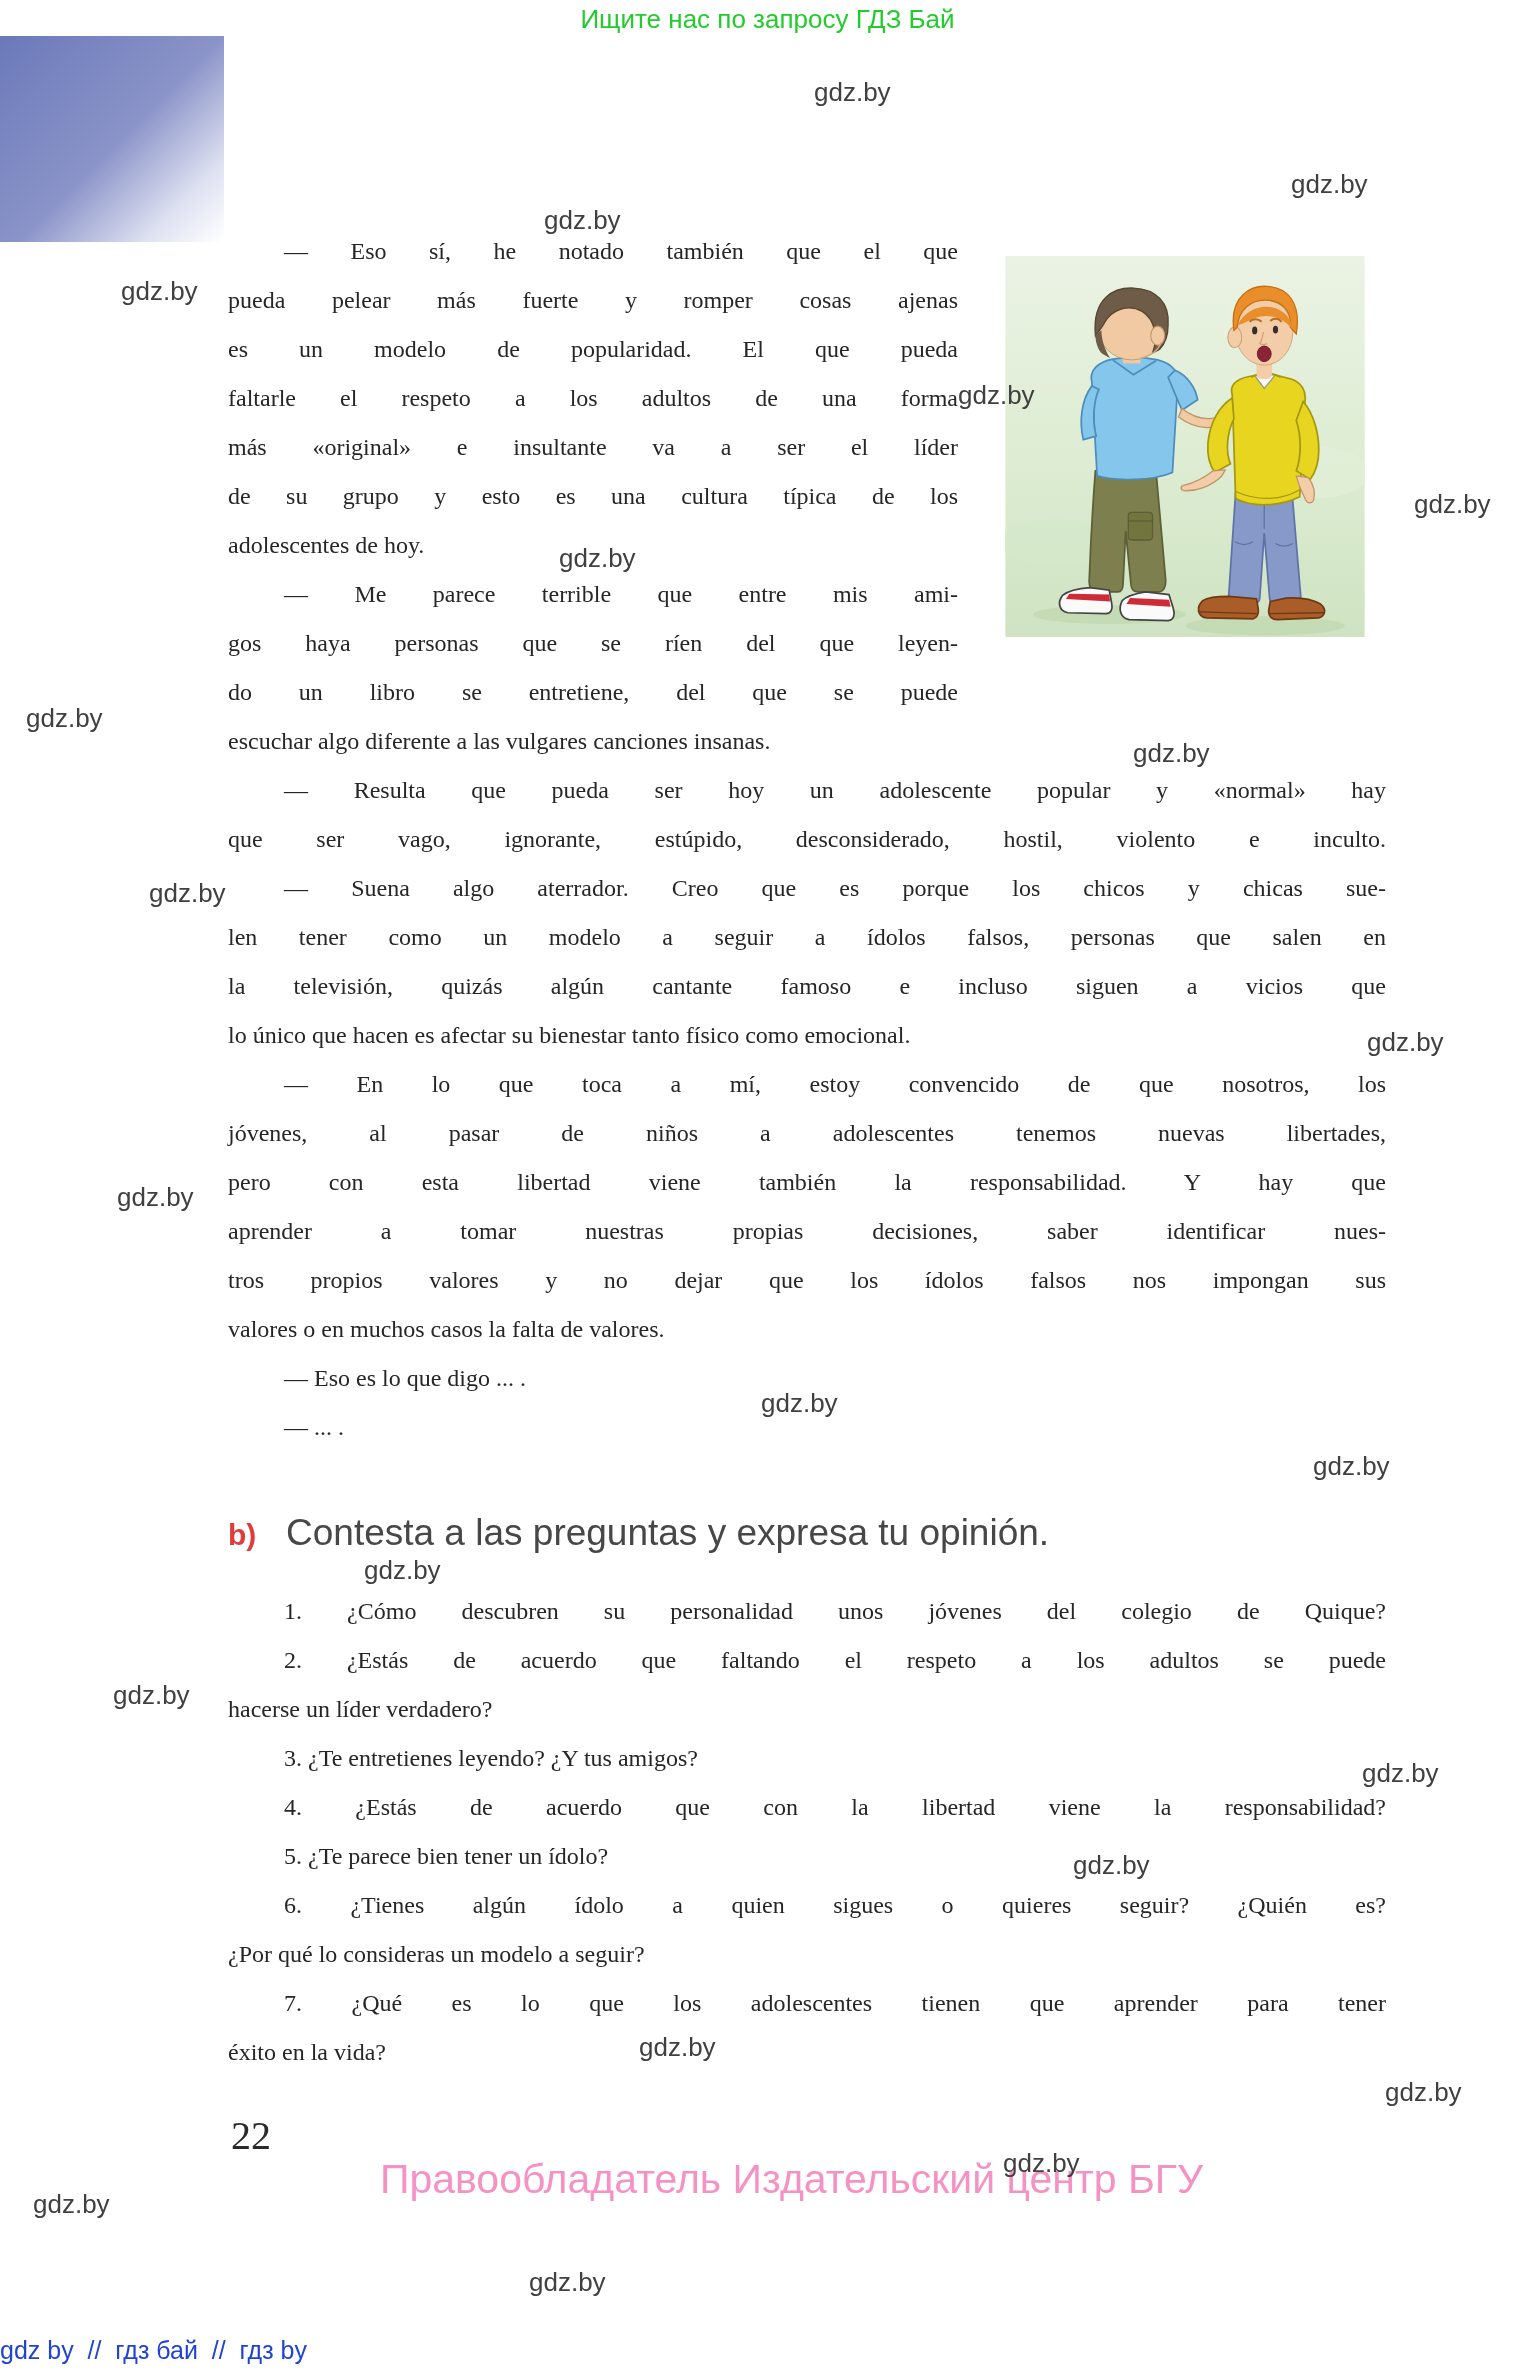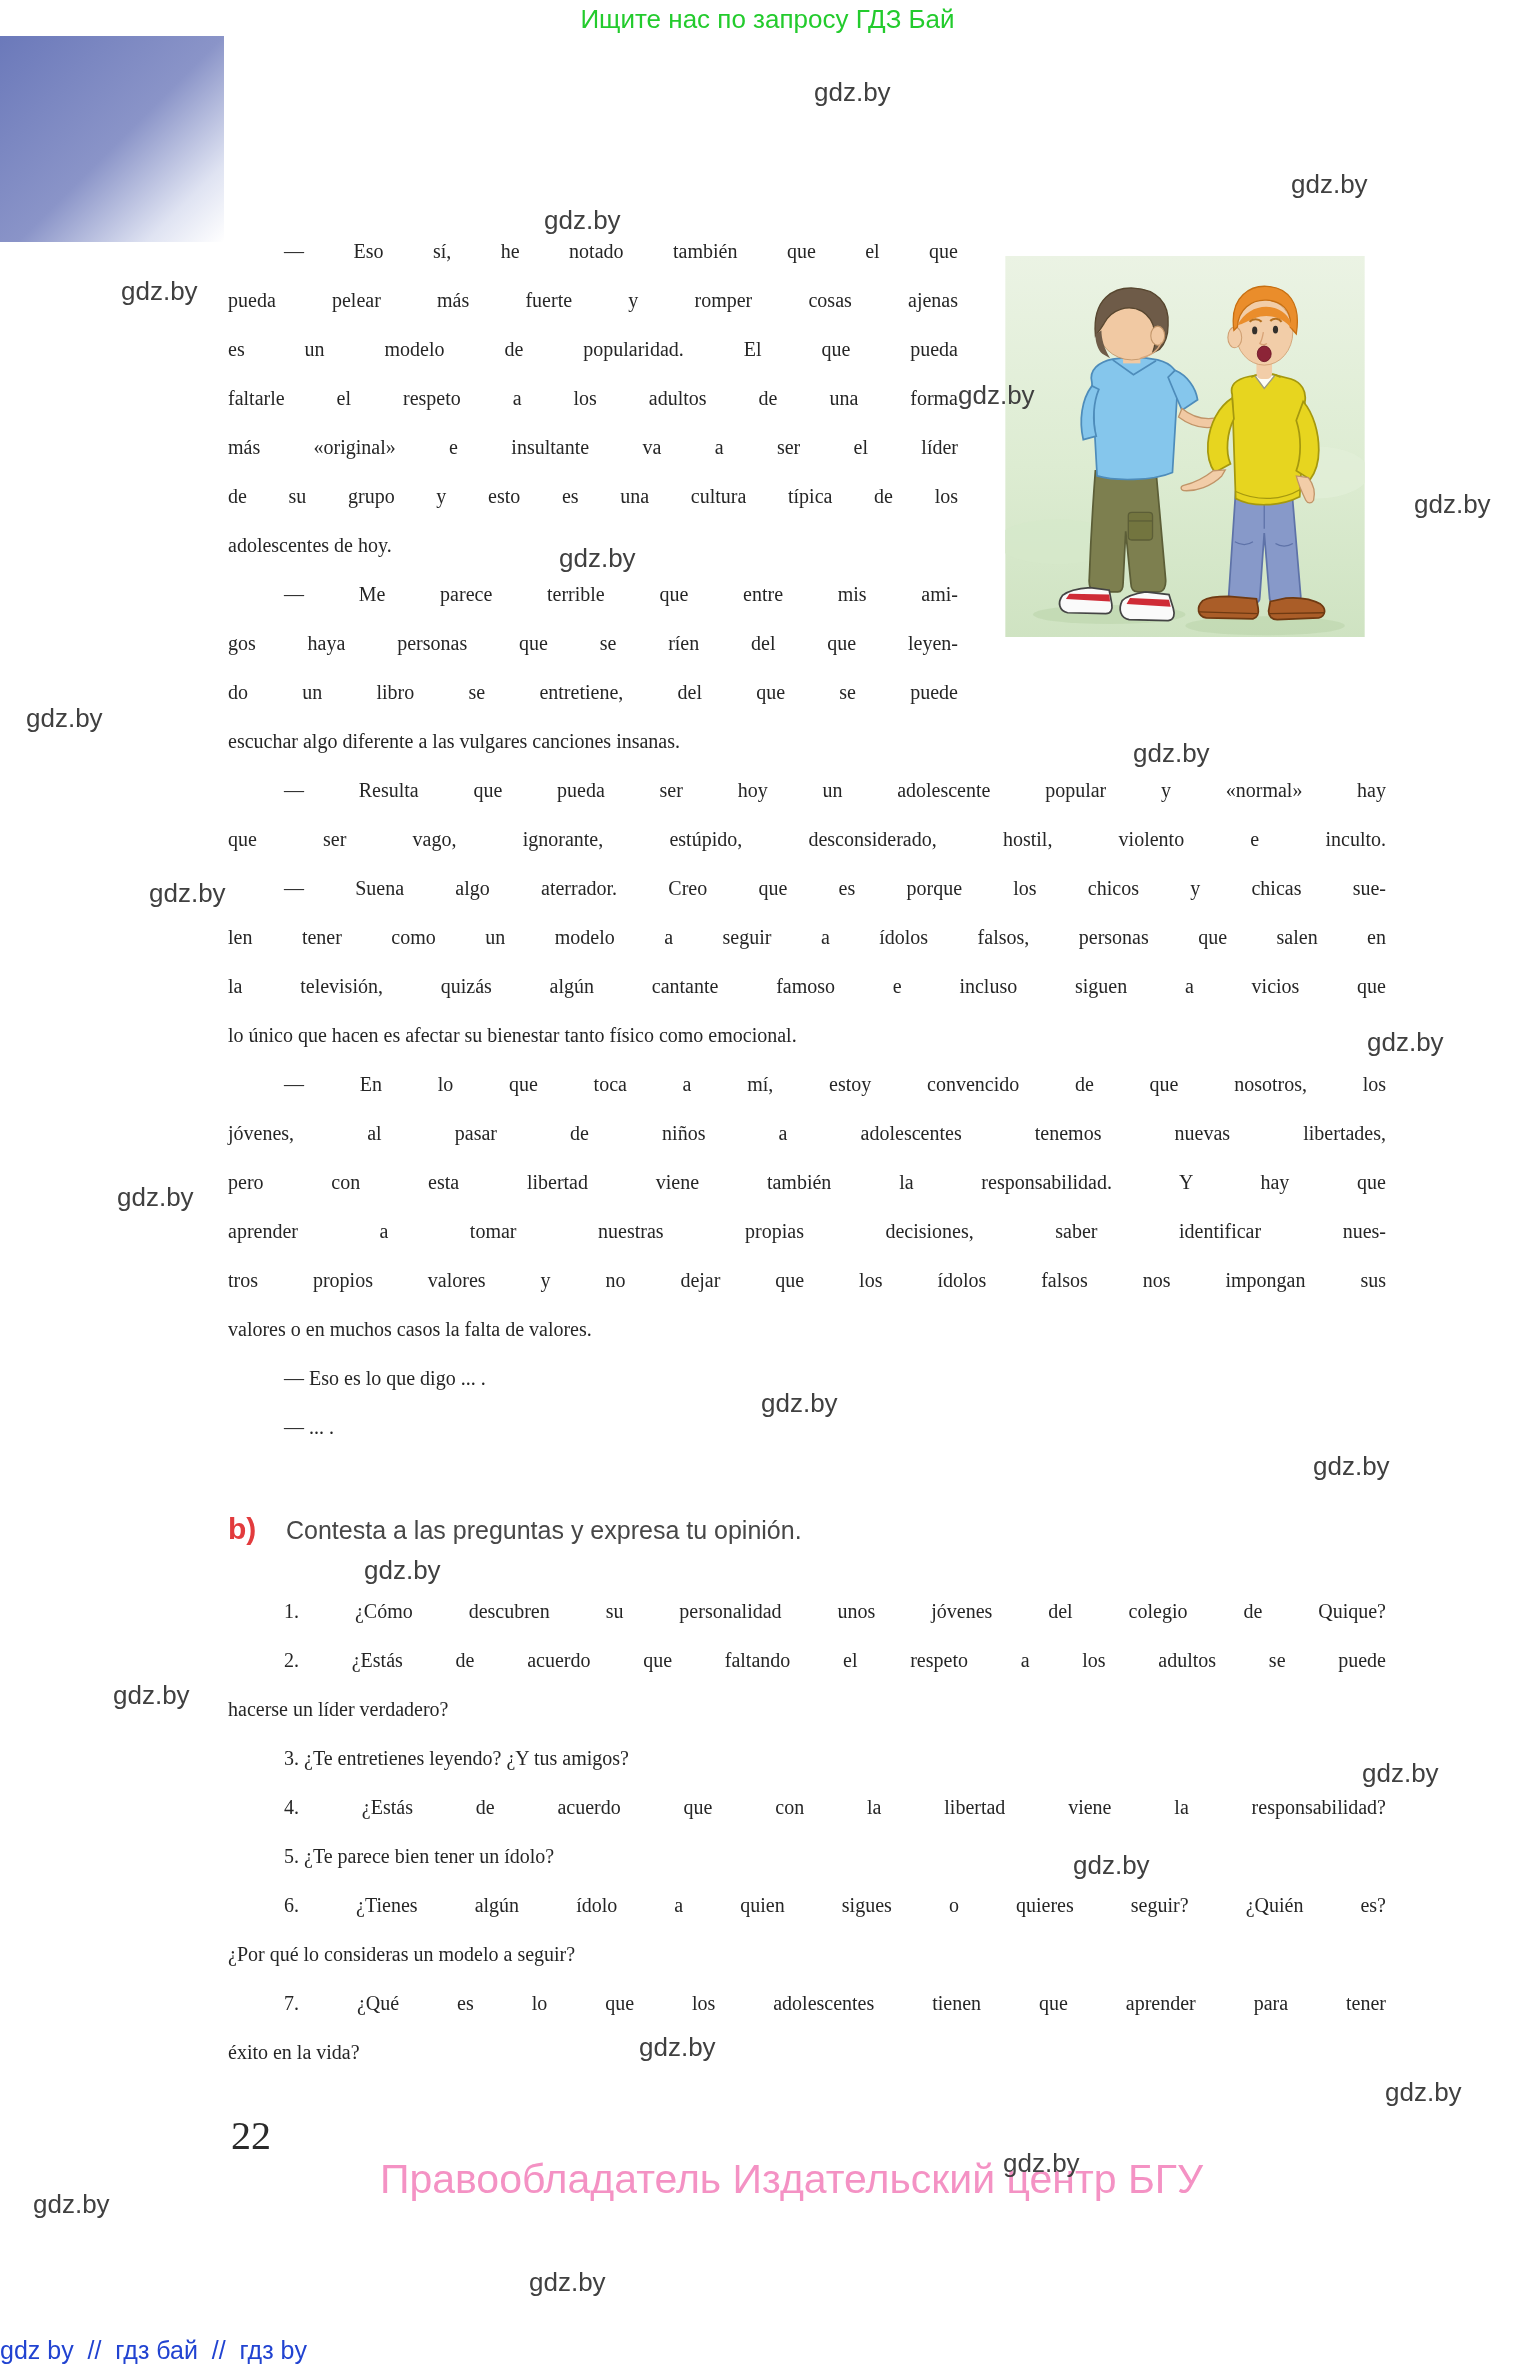--- a/index.html
+++ b/index.html
@@ -10,33 +10,33 @@
          font:26px "Liberation Sans","DejaVu Sans",sans-serif;color:#23cb2d;}
 
   .corner-gradient{position:absolute;left:0;top:36px;width:224px;height:206px;
          background:linear-gradient(135deg,#6b79ba 0%,#8a94c8 52%,#dfe3f2 82%,#ffffff 100%);}
 
   .wm{position:absolute;font:26px/1.1 "Liberation Sans","DejaVu Sans",sans-serif;
       color:#404040;font-style:normal;white-space:nowrap;z-index:5;}
 
   .dialogue{position:absolute;left:228px;top:227px;width:1158px;}
   .questions{position:absolute;left:228px;top:1587px;width:1158px;}
-  .ln{height:49px;line-height:49px;font-size:20px;white-space:normal;}
+  .ln{height:49px;line-height:49px;font-size:24px;white-space:normal;}
   .w842{width:730px;}
   .w1337{width:1158px;}
   .jst{text-align:justify;text-align-last:justify;}
   .ind{text-indent:56px;}
 
   .illus{position:absolute;left:1005px;top:256px;width:360px;height:381px;margin:0;z-index:1;}
   .illus svg{display:block;width:360px;height:381px;}
 
   .section-b{position:absolute;left:228px;top:1512px;width:1158px;
              font-family:"Liberation Sans","DejaVu Sans",sans-serif;}
   .b-label{display:inline-block;width:58px;font-size:30px;font-weight:bold;color:#e23b3d;}
-  .b-text{font-size:25px;color:#474747;}
+  .b-text{font-size:37px;color:#474747;}
 
   .pagenum{position:absolute;left:231px;top:2112px;font-size:40px;color:#2a2a2a;}
 
   .copyright{position:absolute;top:2156px;left:0;width:100%;text-align:center;
              font:41px "Liberation Sans","DejaVu Sans",sans-serif;color:#f492c4;padding-left:24px;}
 
   .links{position:absolute;top:2336px;left:0;width:100%;text-align:left;white-space:pre;
          font:25px "Liberation Sans","DejaVu Sans",sans-serif;color:#2143d1;}
 </style>
 </head>

